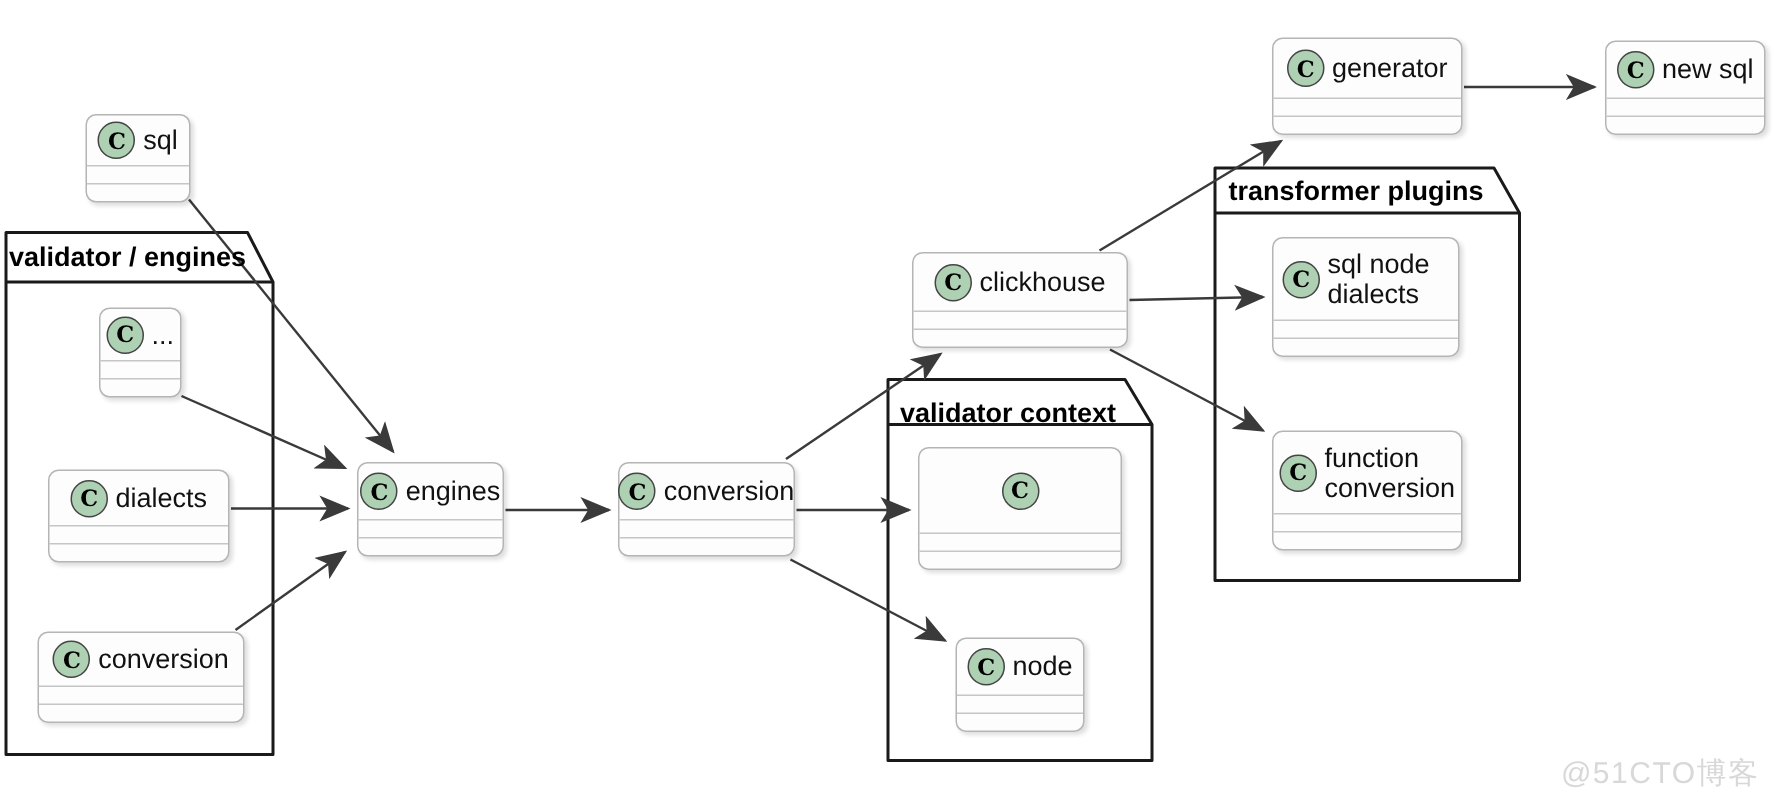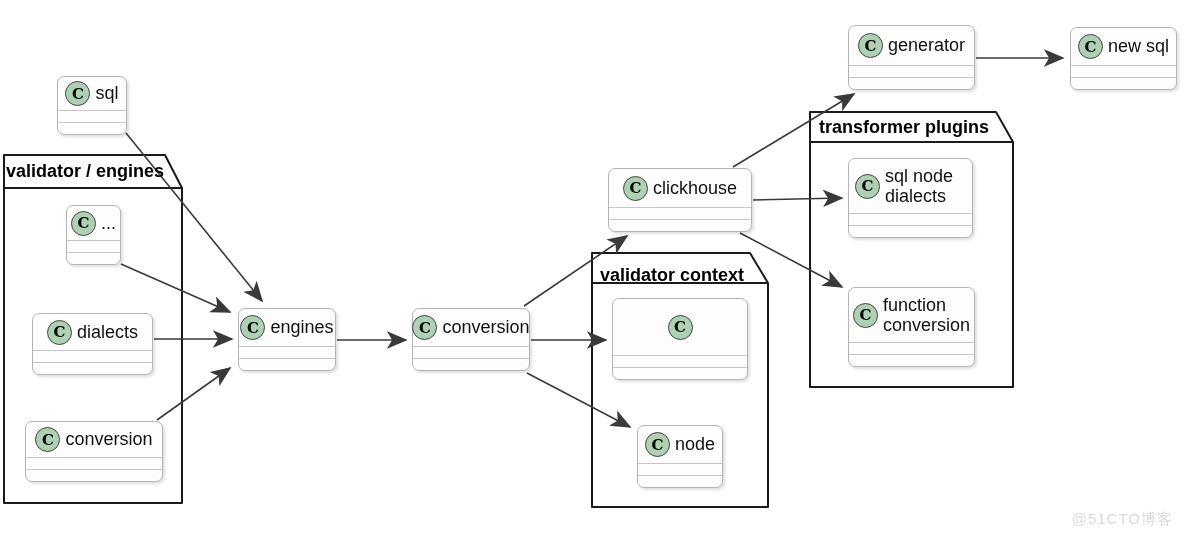--- a/index.html
+++ b/index.html
@@ -25,21 +25,21 @@
   .cls-label{text-align:left;line-height:1.12;}
   .cls-row{height:11px;border-top:1px solid #C6C6C6;}
   .ccircle{
     flex:0 0 auto;width:25px;height:25px;border-radius:50%;
     background:#ADD1B2;border:1.6px solid #454545;box-sizing:border-box;
     display:flex;align-items:center;justify-content:center;
     font-family:"DejaVu Serif",serif;font-size:15px;font-weight:600;color:#000;
   }
   .watermark{
     position:absolute;right:11px;bottom:9px;z-index:4;
-    font-size:15px;color:#D8D8D8;letter-spacing:1px;
+    font-size:20px;color:#D8D8D8;letter-spacing:1px;
   }
 </style>
 </head>
 <body>
 
 <svg class="canvas" width="1184" height="538" viewBox="0 0 1184 538">
   <defs>
     <marker id="arrow" viewBox="0 0 12 10" refX="11" refY="5" markerWidth="13" markerHeight="11" orient="auto-start-reverse">
       <path d="M0,0 L12,5 L0,10 L3,5 Z" fill="#3A3A3A"></path>
     </marker>

